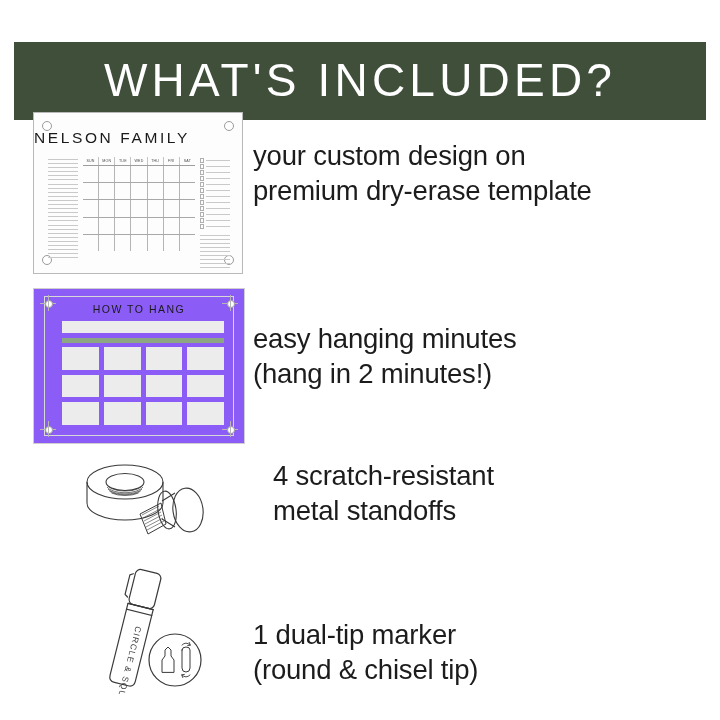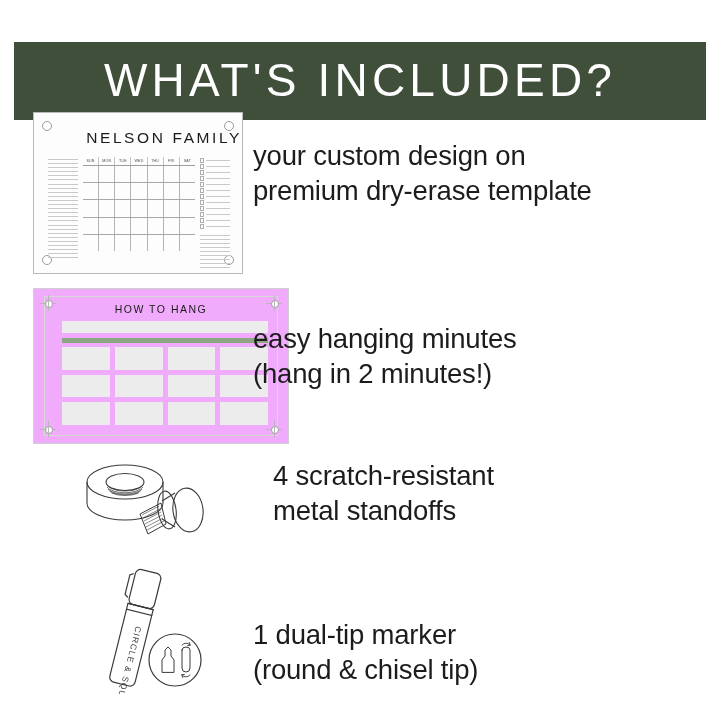--- a/index.html
+++ b/index.html
@@ -86,21 +86,21 @@
   }
   .cal-hole.tl { left: 8px;  top: 8px; }
   .cal-hole.tr { right: 8px; top: 8px; }
   .cal-hole.bl { left: 8px;  bottom: 8px; }
   .cal-hole.br { right: 8px; bottom: 8px; }
 
   .cal-title {
     position: absolute;
     left: 0; right: 0;
     top: 16px;
-    text-align: right;
+    text-align: left;
     font-family: "Liberation Sans", sans-serif;
     font-size: 15.5px;
     letter-spacing: 2.6px;
     color: #1a1a1a;
   }
 
   .cal-body {
     position: absolute;
     left: 14px;
     right: 12px;
@@ -196,23 +196,23 @@
   .pri-row .ln {
     flex: 1;
     border-top: 0.8px solid #c9c9c9;
   }
 
   
   .hang-sheet {
     position: absolute;
     left: 5px;
     top: 2px;
-    width: 256px;
+    width: 212px;
     height: 156px;
-    background: #f0abfc;
+    background: #8b5cf6;
     border: 1.2px solid #cfcfcf;
     box-sizing: border-box;
   }
   .hang-inner {
     position: absolute;
     left: 10px;
     top: 7px;
     right: 10px;
     bottom: 7px;
     border: 1px solid #d7d7d7;

